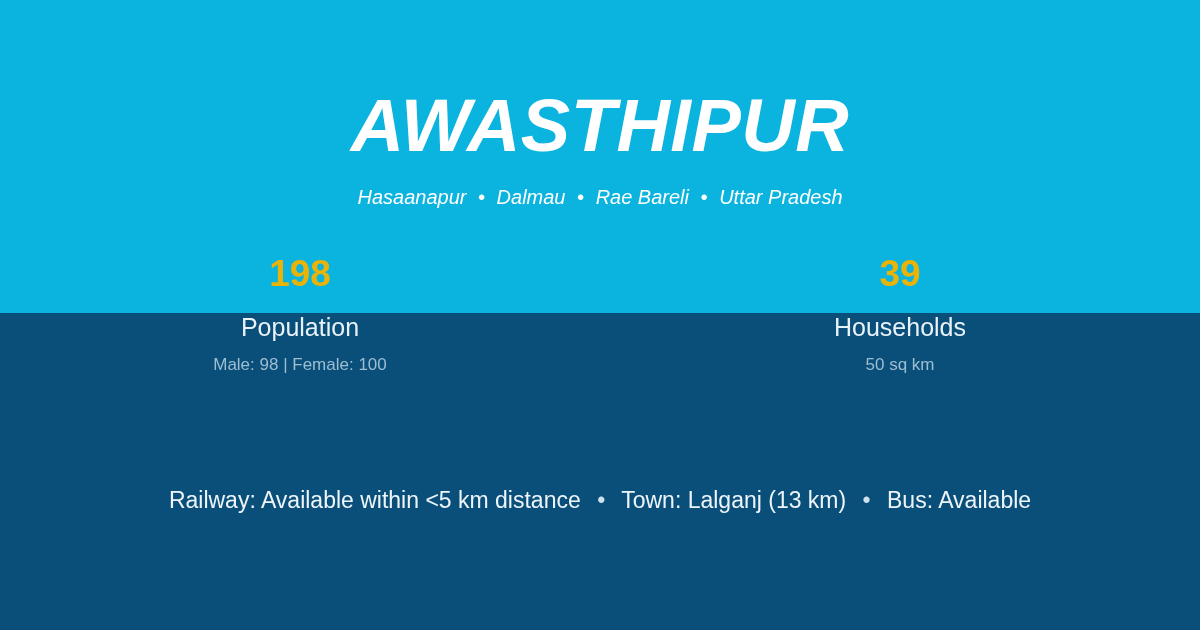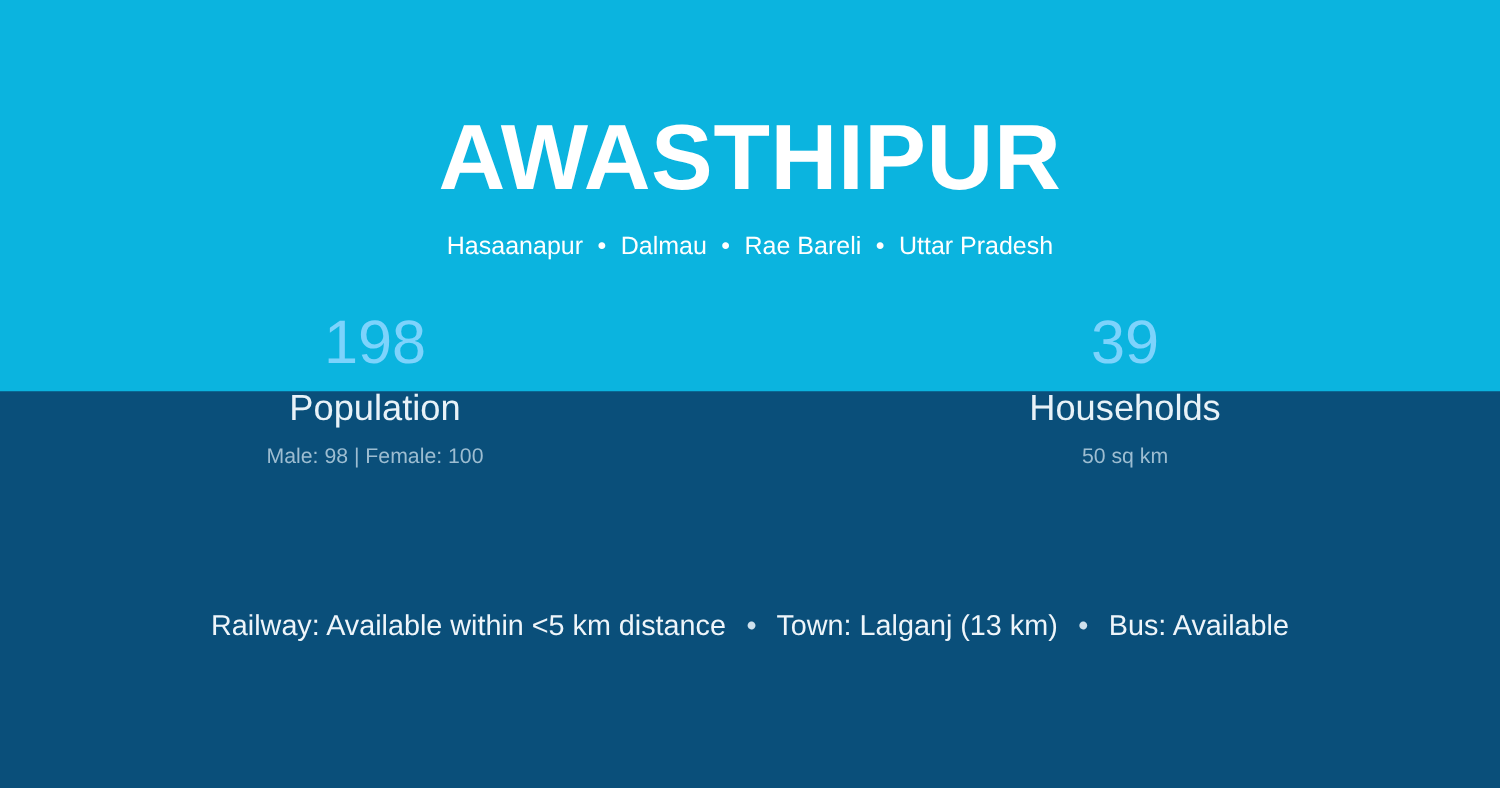--- a/index.html
+++ b/index.html
@@ -29,20 +29,21 @@
     height: 313px;
     background: #0bb4df;
   }
   
   .header {
     position: absolute;
     left: 0;
     top: 0;
     width: 1200px;
     text-align: center;
+    font-style: italic;
   }
   .title {
     margin: 0;
     padding-top: 84px;
     font-size: 74px;
     line-height: 84px;
     font-weight: bold;
     color: #ffffff;
     letter-spacing: 0.5px;
   }
@@ -64,27 +65,27 @@
     top: 243px;
     width: 1200px;
     display: flex;
     flex-direction: row;
   }
   .stat {
     flex: 1 1 0;
     text-align: center;
   }
   .stat-value {
-    font-size: 49px;
+    font-size: 37px;
     line-height: 62px;
-    font-weight: normal;
-    color: #7dd3fc;
+    font-weight: bold;
+    color: #eab308;
   }
   .stat-label {
-    font-size: 29px;
+    font-size: 25px;
     line-height: 32px;
     font-weight: normal;
     color: #e8f2f8;
     padding-top: 6px;
   }
   .stat-sub {
     font-size: 17px;
     line-height: 24px;
     font-weight: normal;
     color: #9dbdd1;

